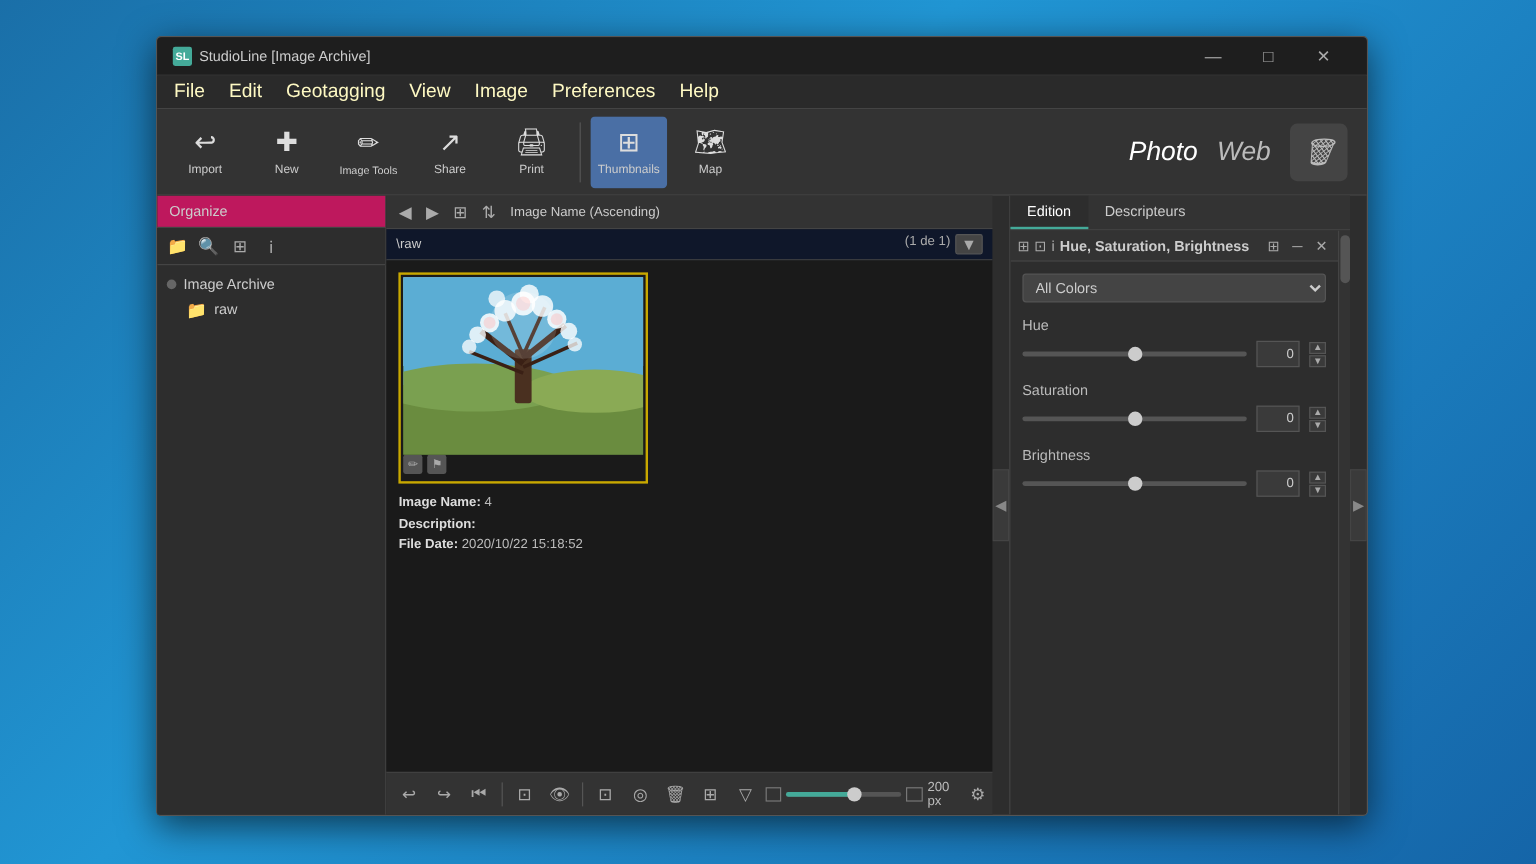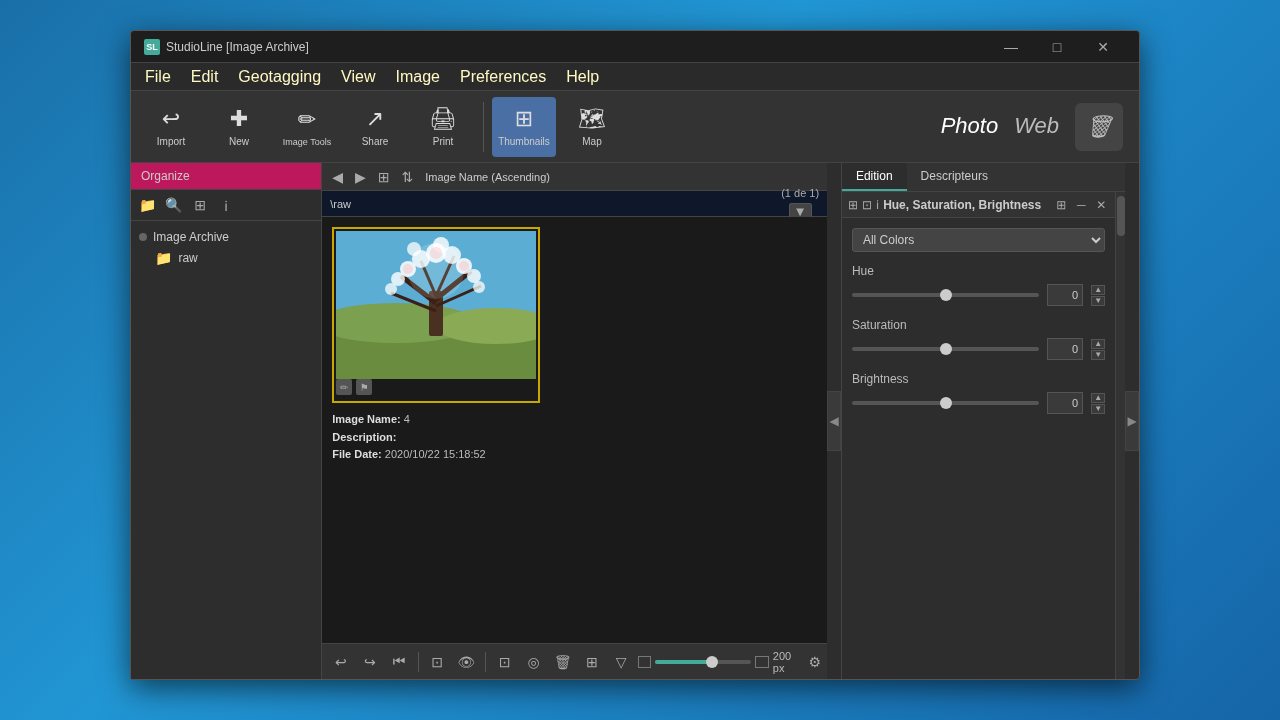--- a/index.html
+++ b/index.html
@@ -248,23 +248,22 @@
       align-items: center;
       padding: 0 8px;
       gap: 8px;
     }
     .path-text { color: #ccc; font-size: 11px; }
     .path-count {
       color: #aaa;
       font-size: 11px;
       margin-left: auto;
       display: flex;
-      align-items: center;
+      align-items: flex-start;
       gap: 4px;
-      flex-direction: column;
     }
     .images-area {
       flex: 1;
       background: #1a1a1a;
       padding: 10px;
       overflow: auto;
       position: relative;
     }
     .image-item {
       display: inline-block;

